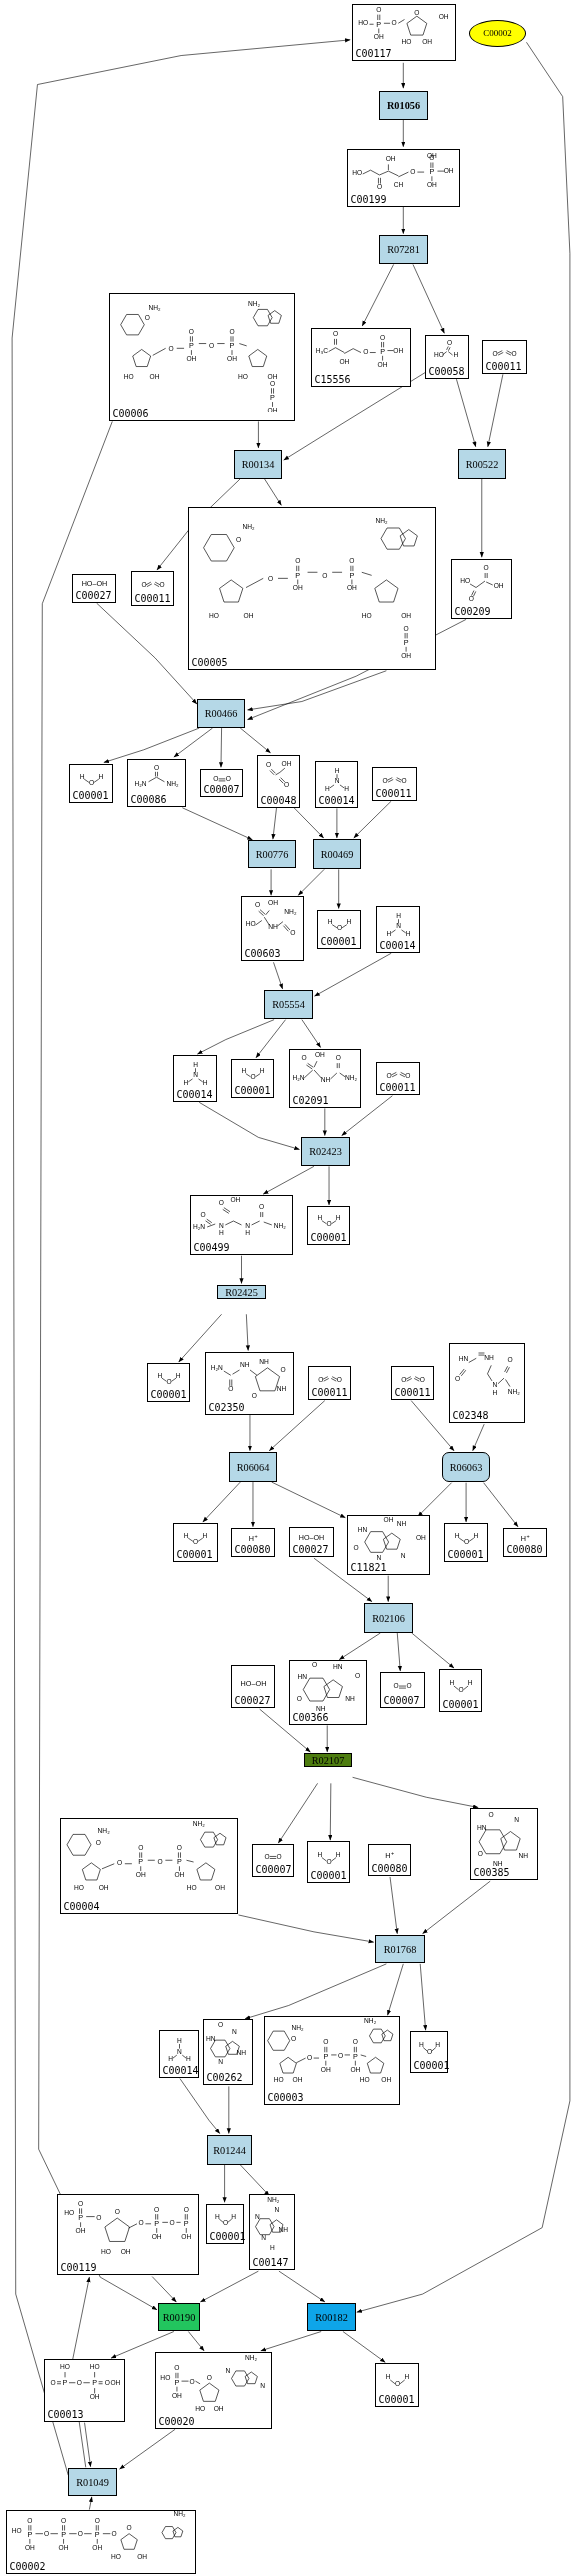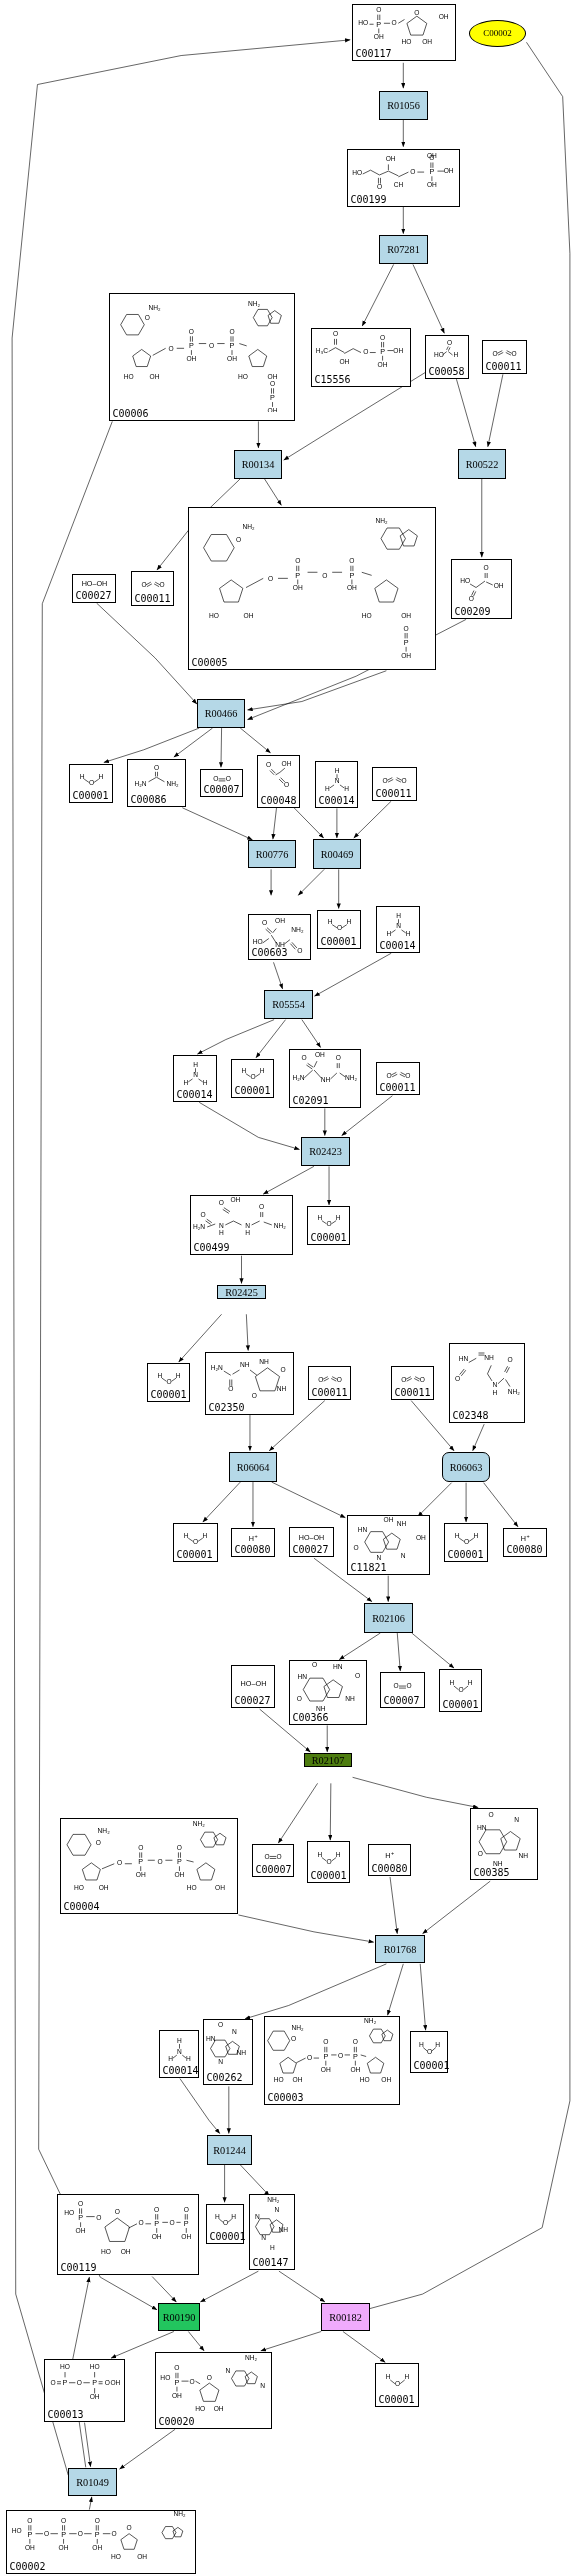--- a/index.html
+++ b/index.html
@@ -385,21 +385,21 @@
       <svg width="43" height="24" viewBox="0 0 72 40">
         <text x="20.2" y="24.8" font-size="11" fill="#000" text-anchor="middle" font-family="'Liberation Sans',sans-serif">O</text>
         <line x1="25.3" y1="23.5" x2="33.9" y2="19.1" stroke="#000000" stroke-width="1.1"></line>
         <line x1="23.7" y1="20.5" x2="32.3" y2="16.1" stroke="#000000" stroke-width="1.1"></line>
         <line x1="38.1" y1="19.1" x2="46.7" y2="23.5" stroke="#000000" stroke-width="1.1"></line>
         <line x1="39.7" y1="16.1" x2="48.3" y2="20.5" stroke="#000000" stroke-width="1.1"></line>
         <text x="51.8" y="24.8" font-size="11" fill="#000" text-anchor="middle" font-family="'Liberation Sans',sans-serif">O</text>
       </svg>
       <span class="clabel">C00011</span>
     </div>
-    <div class="node compound" style="left: 248px; top: 896px; width: 63px; height: 46px; background: rgb(255, 255, 255); margin-top: 18px;">
+    <div class="node compound" style="left: 241px; top: 896px; width: 63px; height: 65px; background: rgb(255, 255, 255);">
       <svg width="62" height="56" viewBox="0 0 102 92">
         <text x="25.5" y="16.6" font-size="11" fill="#000" text-anchor="middle" font-family="'Liberation Sans',sans-serif">O</text>
         <text x="51" y="12.9" font-size="11" fill="#000" text-anchor="middle" font-family="'Liberation Sans',sans-serif">OH</text>
         <line x1="27.4" y1="23.3" x2="35.6" y2="30.7" stroke="#000000" stroke-width="1.1"></line>
         <line x1="29.7" y1="20.8" x2="37.9" y2="28.2" stroke="#000000" stroke-width="1.1"></line>
         <line x1="44.9" y1="22.1" x2="38.8" y2="29.4" stroke="#000000" stroke-width="1.1"></line>
         <text x="14.3" y="47.8" font-size="11" fill="#000" text-anchor="middle" font-family="'Liberation Sans',sans-serif">HO</text>
         <line x1="22.4" y1="46" x2="32.6" y2="38.6" stroke="#000000" stroke-width="1.1"></line>
         <line x1="36.7" y1="33.1" x2="44.9" y2="46" stroke="#000000" stroke-width="1.1"></line>
         <text x="51" y="53.4" font-size="11" fill="#000" text-anchor="middle" font-family="'Liberation Sans',sans-serif">NH</text>
@@ -982,33 +982,33 @@
         <text x="202.8" y="32.4" font-size="11" fill="#000" text-anchor="middle" font-family="'Liberation Sans',sans-serif">O</text>
         <text x="181" y="79.2" font-size="11" fill="#000" text-anchor="middle" font-family="'Liberation Sans',sans-serif">HO</text>
         <text x="224.6" y="79.2" font-size="11" fill="#000" text-anchor="middle" font-family="'Liberation Sans',sans-serif">OH</text>
         <polygon points="281,36 275.1,46.1 263.4,46.1 257.6,36 263.4,25.9 275.1,25.9" fill="none" stroke="#000000" stroke-width="1.1"></polygon>
         <polygon points="292.4,33.3 289.2,43 279.1,43 275.9,33.3 284.2,27.3" fill="none" stroke="#000000" stroke-width="1.1"></polygon>
         <text x="287" y="9" font-size="11" fill="#000" text-anchor="middle" font-family="'Liberation Sans',sans-serif">NH₂</text>
       </svg>
       <span class="clabel">C00002</span>
     </div>
     <div class="node ellipse-node" style="left: 469px; top: 20px; width: 57px; height: 26.6px; background: rgb(255, 255, 0);">C00002</div>
-    <div class="node reaction" style="left: 379px; top: 91px; width: 49px; height: 29px; background: rgb(181, 216, 231);">R01056</div>
+    <div class="node reaction" style="left: 379px; top: 91px; width: 49px; height: 29px; background: rgb(181, 216, 231); font-weight: bold;">R01056</div>
     <div class="node reaction" style="left: 379px; top: 235px; width: 49px; height: 29px; background: rgb(181, 216, 231);">R07281</div>
     <div class="node reaction" style="left: 234px; top: 450px; width: 48px; height: 29px; background: rgb(181, 216, 231);">R00134</div>
     <div class="node reaction" style="left: 458px; top: 449px; width: 48px; height: 30px; background: rgb(181, 216, 231);">R00522</div>
     <div class="node reaction" style="left: 197px; top: 699px; width: 48px; height: 29px; background: rgb(181, 216, 231);">R00466</div>
     <div class="node reaction" style="left: 248px; top: 840px; width: 48px; height: 28px; background: rgb(181, 216, 231);">R00776</div>
     <div class="node reaction" style="left: 313px; top: 839px; width: 48px; height: 30px; background: rgb(181, 216, 231);">R00469</div>
     <div class="node reaction" style="left: 264px; top: 990px; width: 49px; height: 29px; background: rgb(181, 216, 231);">R05554</div>
     <div class="node reaction" style="left: 301px; top: 1137px; width: 49px; height: 29px; background: rgb(181, 216, 231);">R02423</div>
     <div class="node reaction" style="left: 217px; top: 1285px; width: 49px; height: 14px; background: rgb(181, 216, 231);">R02425</div>
     <div class="node reaction" style="left: 229px; top: 1452px; width: 48px; height: 30px; background: rgb(181, 216, 231);">R06064</div>
     <div class="node reaction" style="left: 442px; top: 1452px; width: 48px; height: 30px; background: rgb(181, 216, 231); border-radius: 7px;">R06063</div>
     <div class="node reaction" style="left: 364px; top: 1603px; width: 49px; height: 30px; background: rgb(181, 216, 231);">R02106</div>
     <div class="node reaction" style="left: 304px; top: 1753px; width: 48px; height: 14px; background: #4d7c0f;">R02107</div>
     <div class="node reaction" style="left: 375px; top: 1935px; width: 50px; height: 28px; background: rgb(181, 216, 231);">R01768</div>
     <div class="node reaction" style="left: 207px; top: 2135px; width: 45px; height: 30px; background: rgb(181, 216, 231);">R01244</div>
     <div class="node reaction" style="left: 158px; top: 2303px; width: 42px; height: 28px; background: #22c55e;">R00190</div>
-    <div class="node reaction" style="left: 321px; top: 2303px; width: 49px; height: 28px; background: #f0abfc;">R00182</div>
+    <div class="node reaction" style="left: 307px; top: 2303px; width: 49px; height: 28px; background: #0ea5e9;">R00182</div>
     <div class="node reaction" style="left: 68px; top: 2468px; width: 49px; height: 28px; background: rgb(181, 216, 231);">R01049</div>
   </div>
 
 
 </body></html>

